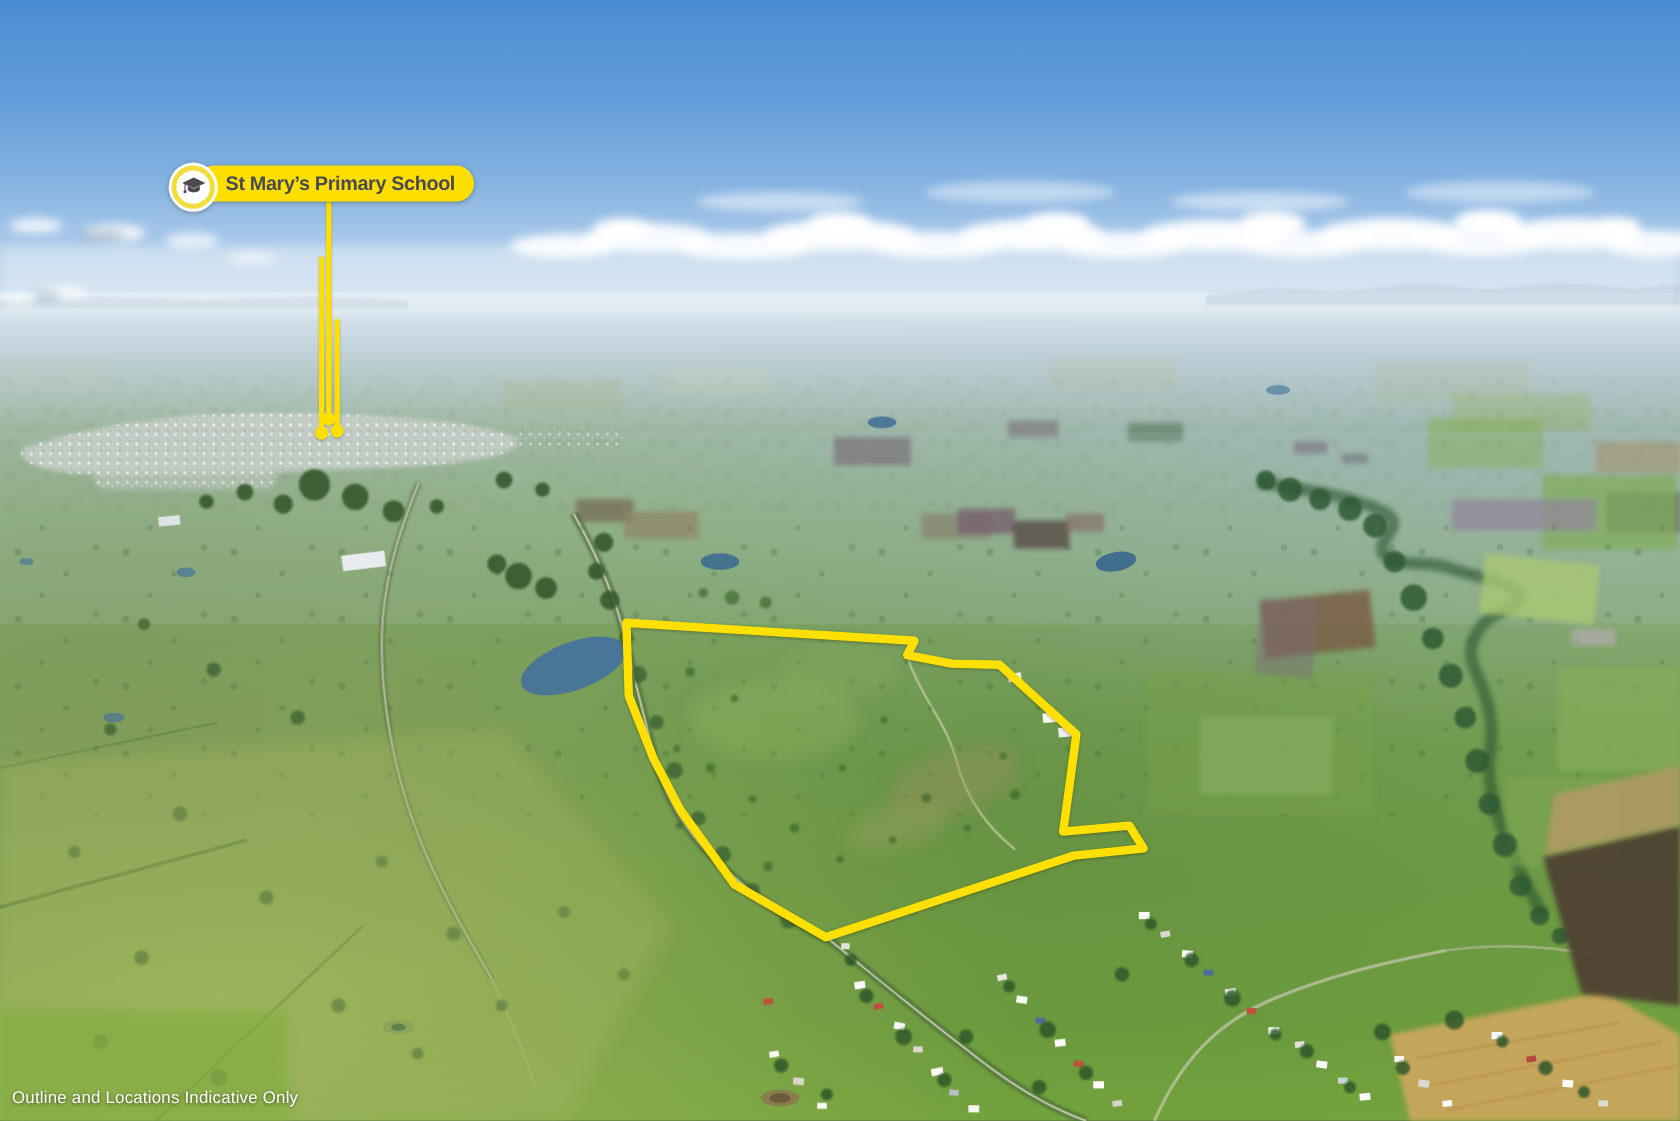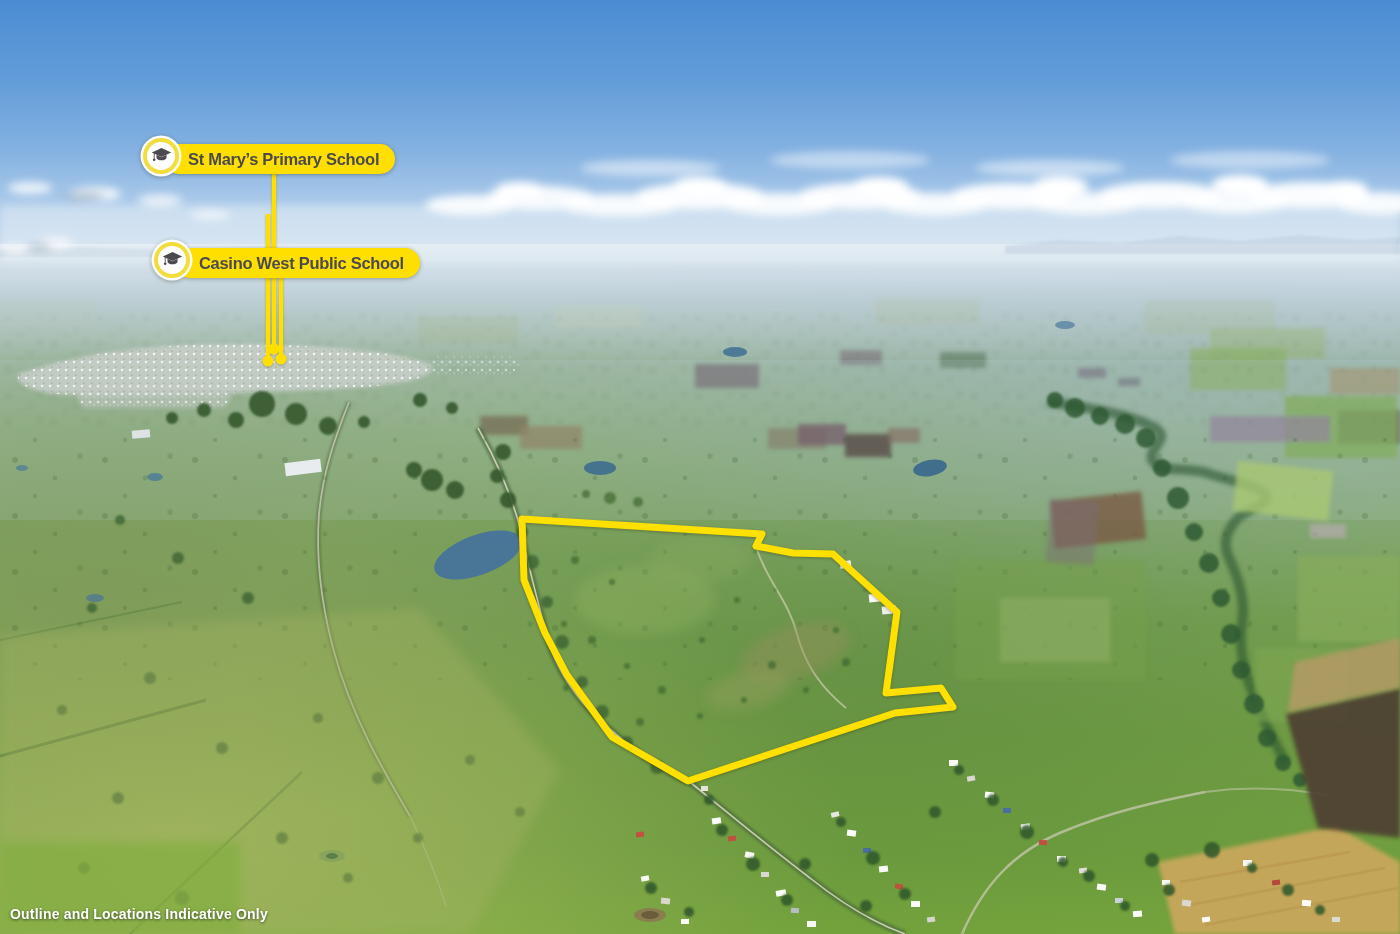--- a/index.html
+++ b/index.html
@@ -10,39 +10,39 @@
   .layer{position:absolute;left:0;top:0;width:1400px;height:934px;display:block;}
   .annotations{pointer-events:none;z-index:2;}
   .yline{stroke:var(--marker-yellow,#FFDF00);stroke-width:4.4;}
   .ydot{fill:var(--marker-yellow,#FFDF00);}
   .bnd{
     fill:none;stroke:var(--outline-yellow,#FFE000);stroke-width:7;
     stroke-linejoin:round;stroke-linecap:round;
     filter:drop-shadow(0 1.5px 1.5px rgba(50,45,0,.38));
   }
   .marker{
-    position:absolute;display:flex;align-items:flex-end;z-index:3;
+    position:absolute;display:flex;align-items:flex-start;z-index:3;
     filter:drop-shadow(0 1.5px 2px rgba(30,30,10,.35));
   }
   .badge{
     width:28px;height:28px;background:#fff;flex:none;z-index:2;
     border:4px solid var(--badge-ring,#F1DD3C);border-radius:50%;
     box-shadow:0 0 0 2.5px rgba(255,255,255,.96);
     display:flex;align-items:center;justify-content:center;
     color:var(--marker-text,#4B4A4F);
   }
   .pill{
     background:var(--marker-yellow,#FFDF00);color:var(--marker-text,#4B4A4F);
     height:30px;line-height:30px;border-radius:15px;
     padding:0 16px 0 24px;margin-left:-15px;z-index:1;
     font-size:16.5px;font-weight:700;letter-spacing:-.3px;white-space:nowrap;
   }
   .disclaimer{
     position:absolute;left:10px;top:906px;z-index:3;
-    color:var(--disclaimer-text,#fff);font-size:14px;font-weight:700;
+    color:var(--disclaimer-text,#fff);font-size:14px;font-weight:400;
     letter-spacing:.2px;text-shadow:0 1px 3px rgba(0,0,0,.6);
   }
 </style>
 </head>
 <body>
 
 <div class="scene">
 
   <svg class="layer" viewBox="0 0 1400 934" preserveAspectRatio="none" aria-hidden="true">
     <defs>
@@ -446,26 +446,15 @@
         <path d="M13 1 25 6.6 13 12.2 1 6.6Z"></path>
         <path d="M6.8 9.6v3.6c0 1.8 2.8 3.2 6.2 3.2s6.2-1.4 6.2-3.2V9.6L13 12.5Z"></path>
         <rect x="3.4" y="7.2" width="1.1" height="7.2"></rect>
         <circle cx="3.95" cy="15.6" r="1.6"></circle>
       </svg>
     </span>
     <span class="pill">St Mary’s Primary School</span>
   </div>
 
 
-  <div class="marker" style="left:154px;top:242px">
-    <span class="badge">
-      <svg viewBox="0 0 26 22" width="21" height="18" fill="currentColor" aria-hidden="true">
-        <path d="M13 1 25 6.6 13 12.2 1 6.6Z"></path>
-        <path d="M6.8 9.6v3.6c0 1.8 2.8 3.2 6.2 3.2s6.2-1.4 6.2-3.2V9.6L13 12.5Z"></path>
-        <rect x="3.4" y="7.2" width="1.1" height="7.2"></rect>
-        <circle cx="3.95" cy="15.6" r="1.6"></circle>
-      </svg>
-    </span>
-    <span class="pill">Casino West Public School</span>
-  </div>
 
   <div class="disclaimer">Outline and Locations Indicative Only</div>
 </div>
 
 </body></html>

